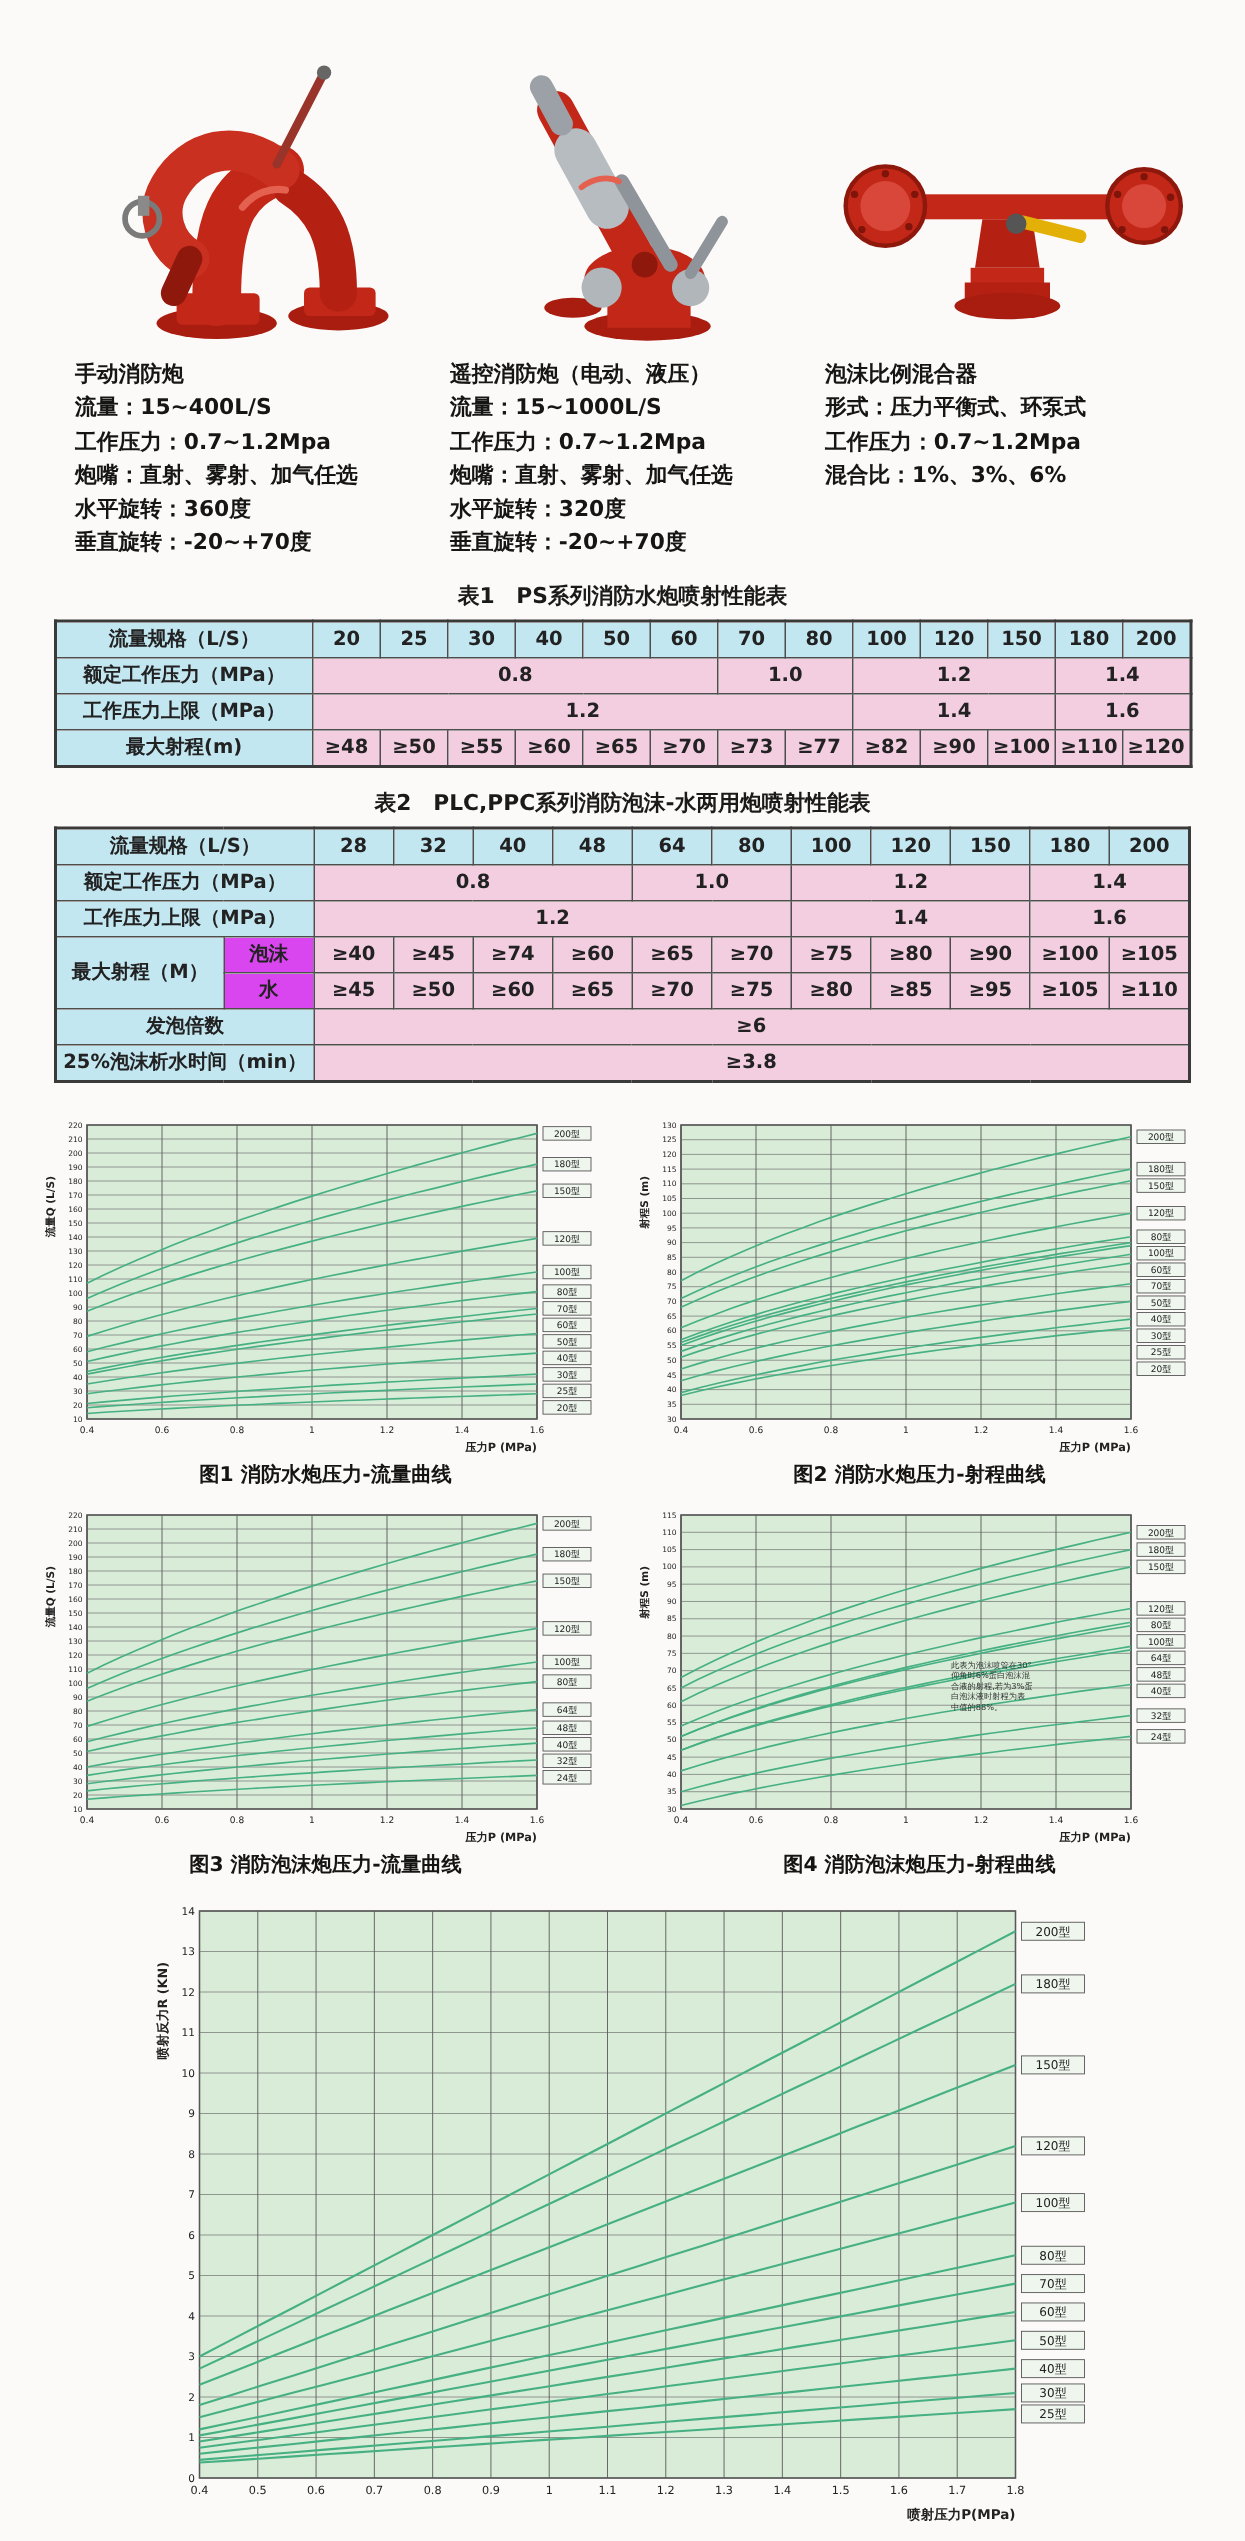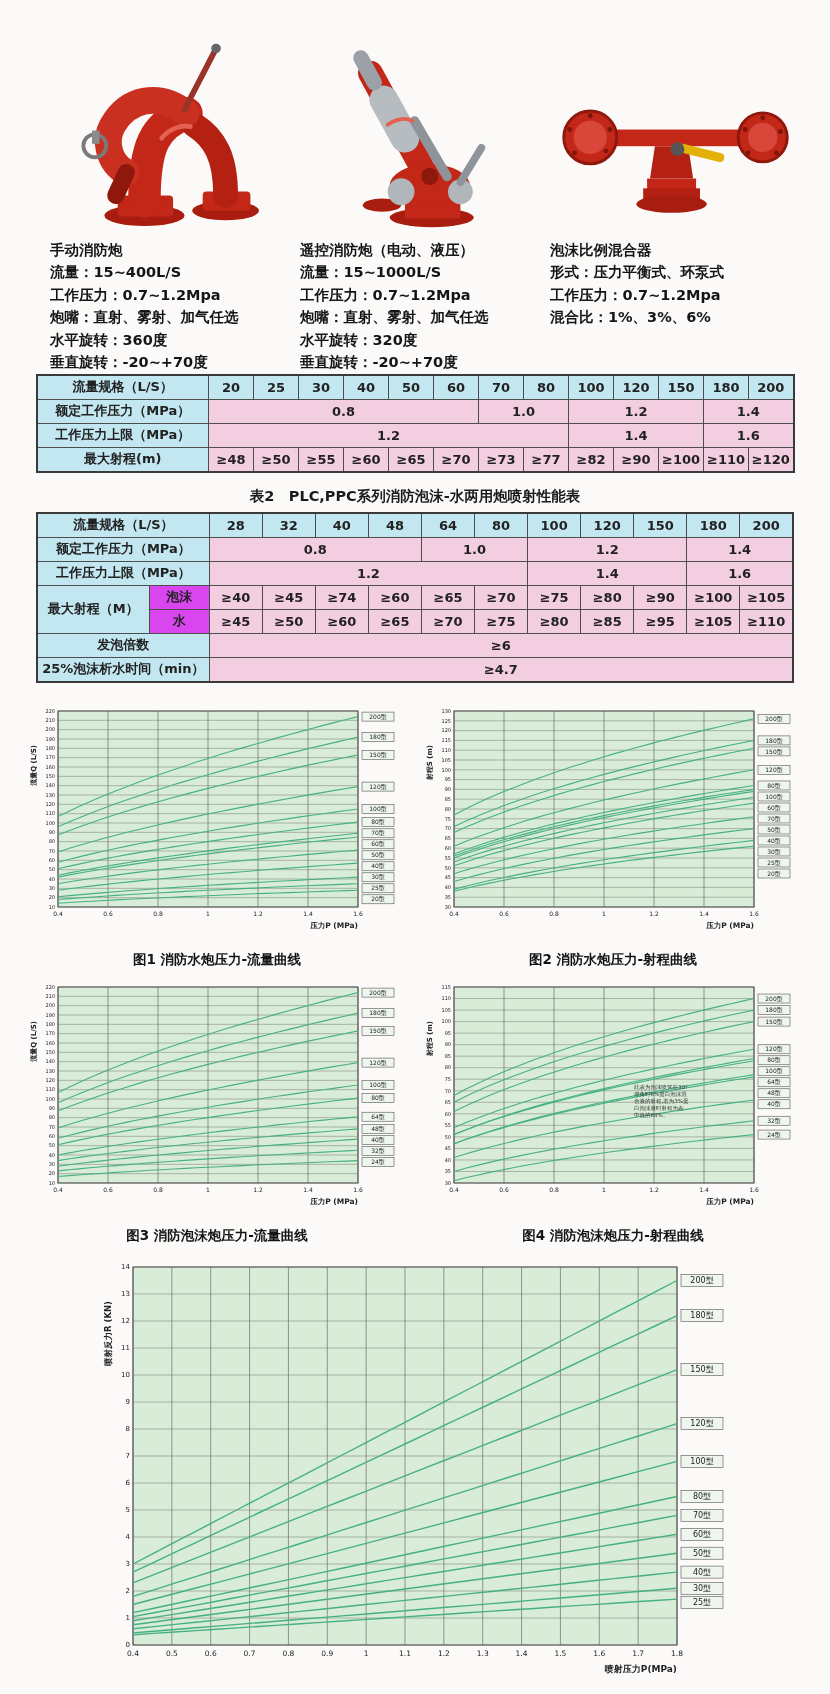--- a/index.html
+++ b/index.html
@@ -39,21 +39,21 @@
   }
   table.perf{border:2px solid #3a3a3a;}
   td.lbl,th.lbl{background:#c3e7f1;text-align:left;padding-left:10px;font-weight:600;}
   td.sub{background:#d946ef;}
   td.cy{background:#c3e7f1;}
   td.pk{background:#f3cde0;}
 
   
   .charts-grid{display:grid;grid-template-columns:1fr 1fr;column-gap:6px;row-gap:2px;padding:14px 22px 0 22px;}
   figure.chart-fig{margin:6px 0 2px 0;text-align:center;}
-  figure.chart-fig figcaption{font-size:13.5px;font-weight:bold;margin-top:20px;color:#141414;}
+  figure.chart-fig figcaption{font-size:13.5px;font-weight:bold;margin-top:4px;color:#141414;}
   .big-chart-wrap{grid-column:1 / span 2;}
   .chart-box svg{display:block;margin:0 auto;}
 </style>
 </head>
 <body>
 
 <div class="page">
 
   <div class="products-row">
 
@@ -144,20 +144,21 @@
       <div class="product-text">
           <div class="line">泡沫比例混合器</div>
           <div class="line">形式：压力平衡式、环泵式</div>
           <div class="line">工作压力：0.7~1.2Mpa</div>
           <div class="line">混合比：1%、3%、6%</div>
         </div>
     </div>
   </div>
 
 
+  <div class="table-title">表1　PS系列消防水炮喷射性能表</div>
   <table class="perf" id="table1">
       <colgroup>
         <col style="width: 172px;">
         <col style="width: 45px;">
         <col style="width: 45px;">
         <col style="width: 45px;">
         <col style="width: 45px;">
         <col style="width: 45px;">
         <col style="width: 45px;">
         <col style="width: 45px;">
@@ -290,21 +291,21 @@
           <td class="pk">≥95</td>
           <td class="pk">≥105</td>
           <td class="pk">≥110</td>
         </tr>
         <tr>
           <td class="lbl" colspan="2">发泡倍数</td>
           <td class="pk" colspan="11">≥6</td>
         </tr>
         <tr>
           <td class="lbl" colspan="2">25%泡沫析水时间（min）</td>
-          <td class="pk" colspan="11">≥4.7</td>
+          <td class="pk" colspan="11">≥3.8</td>
         </tr>
       </tbody>
     </table>
 
   <div class="charts-grid">
     <figure class="chart-fig">
       <div class="chart-box" id="chart0">
           <svg width="382" height="228" viewBox="0 0 382 228">
             <rect x="32" y="8" width="300" height="196" fill="#d8ecd8" stroke="#444" stroke-width="1"></rect>
             <line x1="32" y1="204" x2="332" y2="204" stroke="#6c6c6c" stroke-width="0.45"></line>

